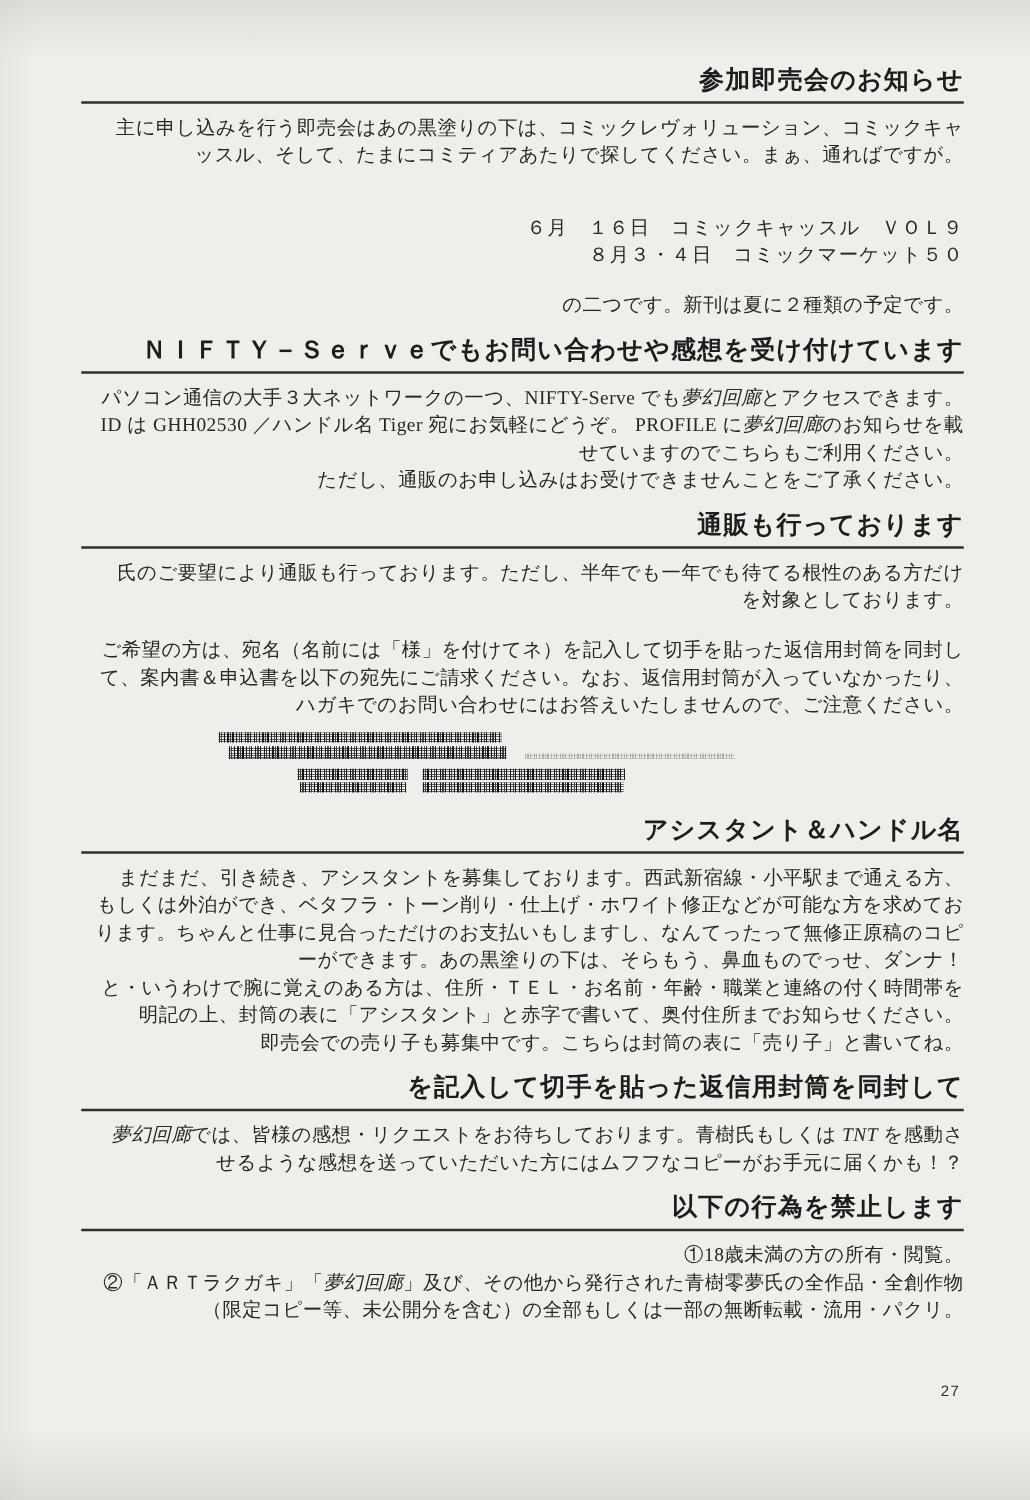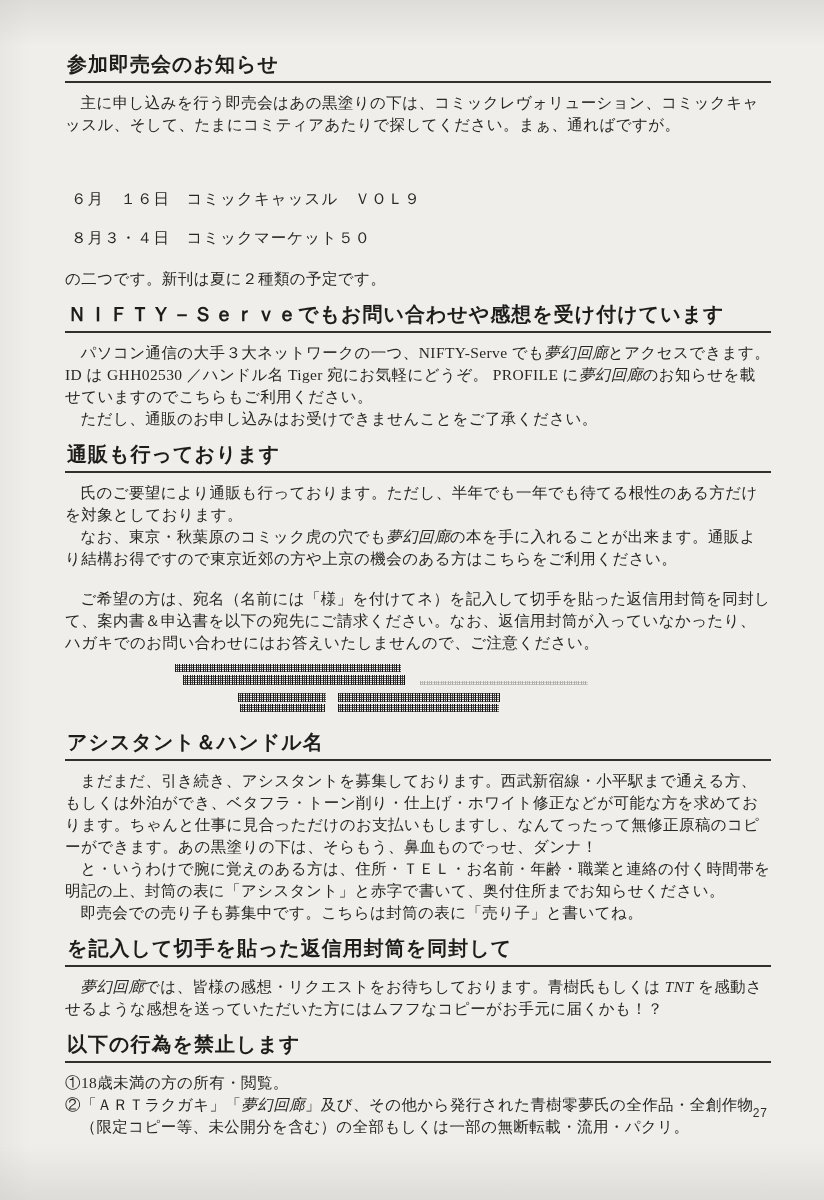--- a/index.html
+++ b/index.html
@@ -11,20 +11,21 @@
     position:relative;
     width:824px;height:1200px;
     margin:0 auto;
     background:#f0eeeb;
     background-image:
       linear-gradient(180deg, rgba(190,188,184,.35) 0px, rgba(240,238,235,0) 46px),
       linear-gradient(0deg, rgba(175,173,170,.28) 0px, rgba(240,238,235,0) 55px),
       linear-gradient(90deg, rgba(200,198,195,.18) 0px, rgba(240,238,235,0) 30px);
     color:#262523;
     overflow:hidden;
+    text-align:right;
   }
   .content{
     position:absolute;left:65px;top:52px;width:706px;
   }
   section.sec{margin-bottom:12px;}
   h2.sec-heading{
     margin:0 0 9px 0;
     padding:0 0 5px 2px;
     font-family:"Liberation Sans","DejaVu Sans",sans-serif;
     font-weight:bold;
@@ -40,24 +41,23 @@
     line-height:22px;
     letter-spacing:.4px;
     color:#292724;
   }
   p.indent{text-indent:1em;}
   p.hang{padding-left:1em;text-indent:-1em;}
   .gothic{font-family:"Liberation Sans","DejaVu Sans",sans-serif;}
   .italic{font-style:italic;}
   .gap{height:18px;}
   p.dateline{
-    font-family:Liberation Mono, monospace;
+    font-family:Liberation Serif, serif;
     letter-spacing:1px;
     padding-left:6px;
-    margin-top:17px;
   }
   
   .redacted{
     position:relative;
     height:56px;
     margin:8px 0 2px 108px;
     width:460px;
   }
   .noise{
     position:absolute;
@@ -97,21 +97,20 @@
         <p class="body-text"><span>の二つです。新刊は夏に２種類の予定です。</span></p>
       </section>
       <section class="sec">
         <h2 class="sec-heading">ＮＩＦＴＹ－Ｓｅｒｖｅでもお問い合わせや感想を受け付けています</h2>
         <p class="body-text indent"><span>パソコン通信の大手３大ネットワークの一つ、NIFTY-Serve でも</span><span class="italic">夢幻回廊</span><span>とアクセスできます。ID は GHH02530 ／ハンドル名 Tiger 宛にお気軽にどうぞ。 PROFILE に</span><span class="italic">夢幻回廊</span><span>のお知らせを載せていますのでこちらもご利用ください。</span></p>
         <p class="body-text indent"><span>ただし、通販のお申し込みはお受けできませんことをご了承ください。</span></p>
       </section>
       <section class="sec">
         <h2 class="sec-heading">通販も行っております</h2>
         <p class="body-text indent"><span>氏のご要望により通販も行っております。ただし、半年でも一年でも待てる根性のある方だけを対象としております。</span></p>
-        <p class="body-text indent"><span>なお、東京・秋葉原の</span><span class="gothic">コミック虎の穴</span><span>でも</span><span class="italic">夢幻回廊</span><span>の本を手に入れることが出来ます。通販より結構お得ですので東京近郊の方や上京の機会のある方はこちらをご利用ください。</span></p>
         <div class="gap"></div>
         <p class="body-text indent"><span>ご希望の方は、宛名（名前には「様」を付けてネ）を記入して切手を貼った返信用封筒を同封して、案内書＆申込書を以下の宛先にご請求ください。なお、返信用封筒が入っていなかったり、ハガキでのお問い合わせにはお答えいたしませんので、ご注意ください。</span></p>
         <div class="redacted">
           <div class="noise nb1"></div>
           <div class="noise nb2"></div>
           <div class="noise nb2tail"></div>
           <div class="noise nb3a"></div>
           <div class="noise nb3b"></div>
           <div class="noise nb4a"></div>
           <div class="noise nb4b"></div>

